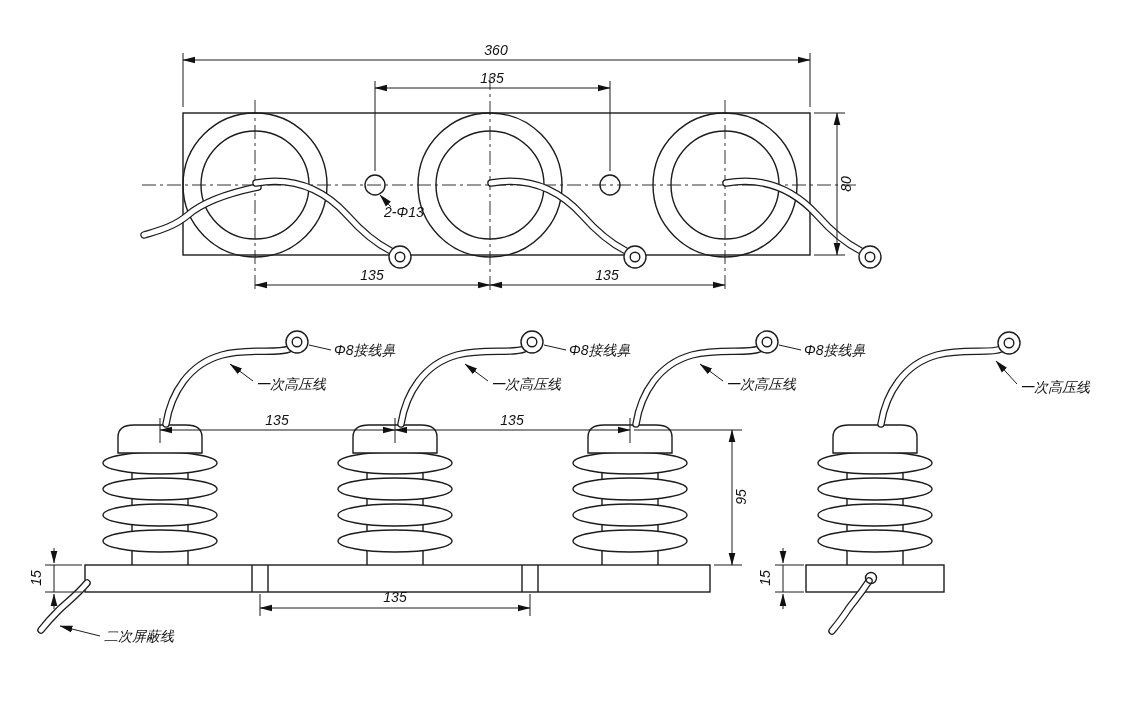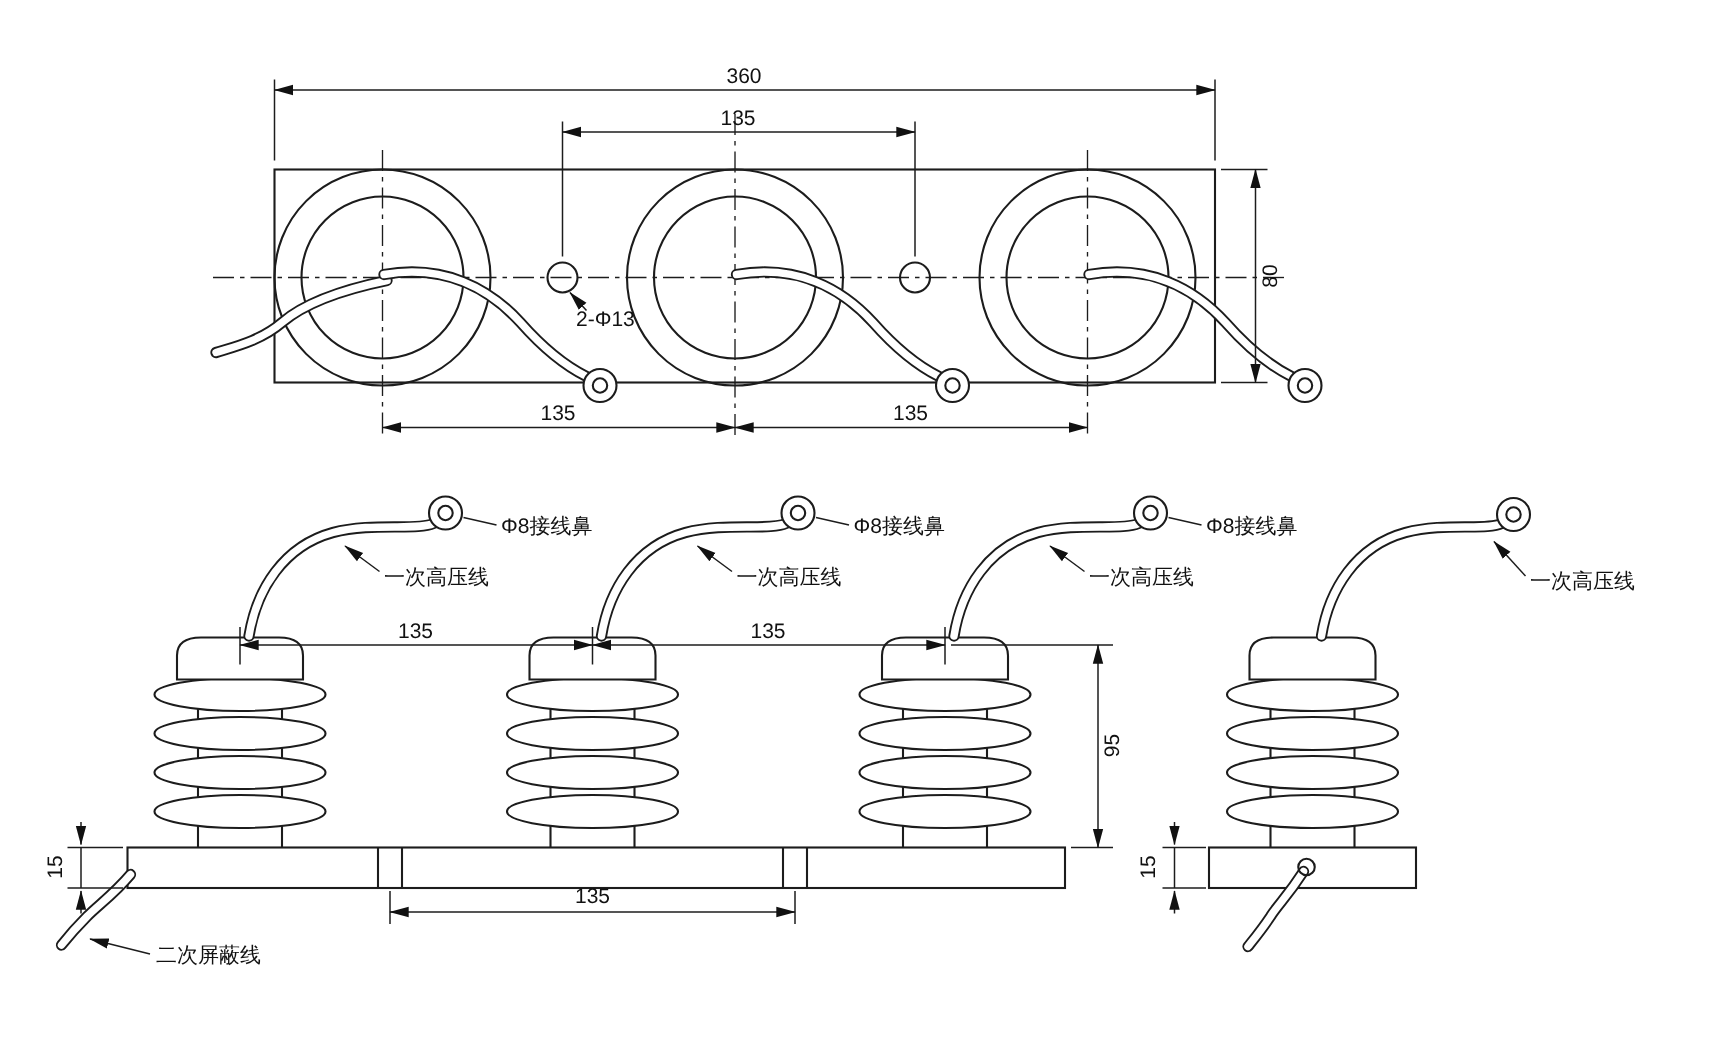--- a/index.html
+++ b/index.html
@@ -1,16 +1,16 @@
 <!DOCTYPE html>
 <html><head>
 <meta charset="utf-8">
 <style>
   html,body { margin:0; padding:0; background:#ffffff; }
-  .canvas { position:relative; width:1139px; height:705px; background:#ffffff; overflow:hidden; }
+  .canvas { position:relative; width:1139px; height:705px; background:#ffffff; overflow:hidden;font-style:italic; }
   svg { display:block; }
   svg text { font-family:"Liberation Sans", sans-serif; font-size:14px; fill:#111; }
   .ol   { stroke:#1c1c1c; stroke-width:1.4; fill:none; }          
   .thin { stroke:#1c1c1c; stroke-width:1;   fill:none; }          
   .cl   { stroke:#1c1c1c; stroke-width:0.9; fill:none; stroke-dasharray:14 4 3 4; } 
   .wo   { stroke:#1c1c1c; stroke-width:7.5; fill:none; stroke-linecap:round; }      
   .wi   { stroke:#ffffff; stroke-width:5;   fill:none; stroke-linecap:round; }      
 </style>
 </head>
 <body>

